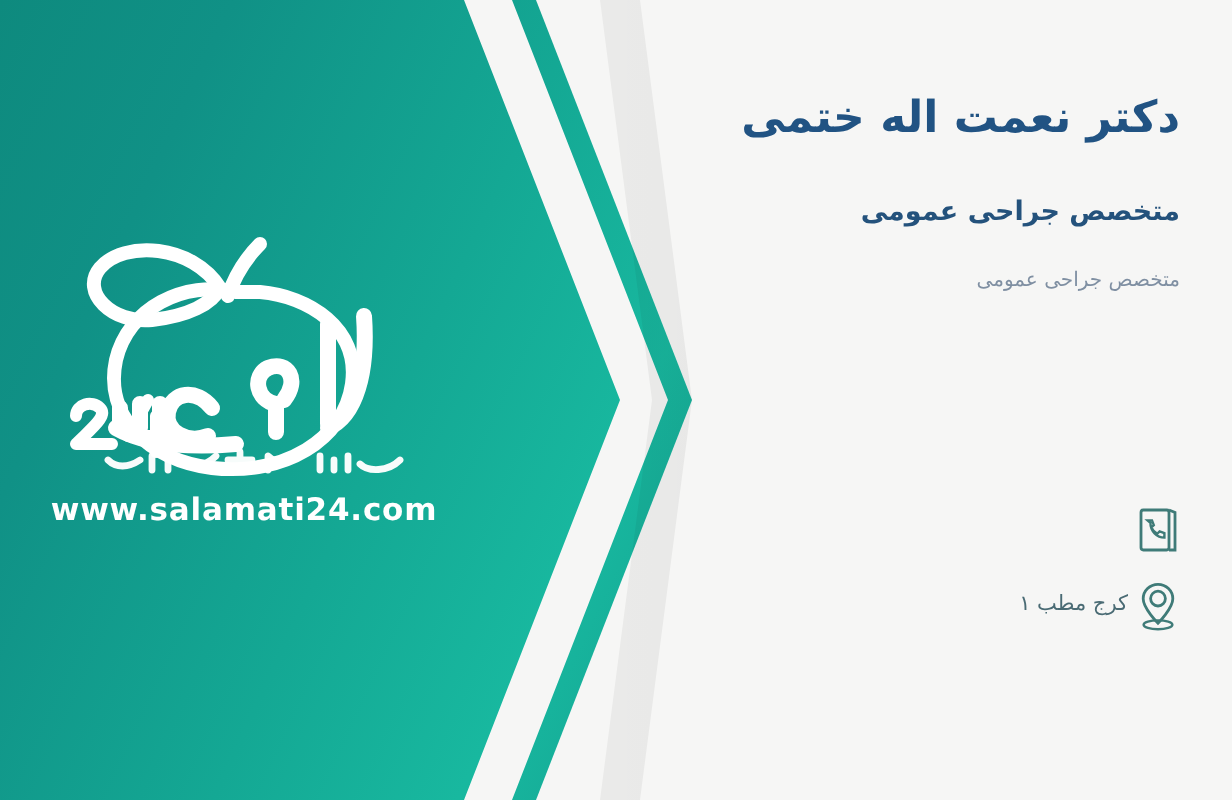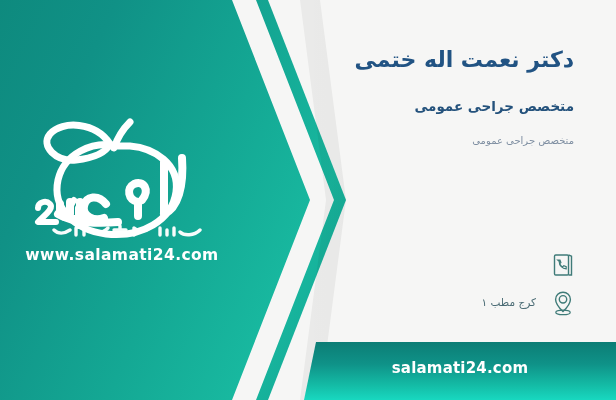--- a/index.html
+++ b/index.html
@@ -64,21 +64,21 @@
     font-size: 15.5px;
     letter-spacing: .4px;
     font-family: "DejaVu Sans", "Liberation Sans", sans-serif;
     direction: ltr;
     font-weight: bold;
   }
 
   
   .right-pane {
     position: absolute;
-    right: 16px; top: 0;
+    right: 0; top: 0;
     width: 290px; height: 296px;
     padding: 0 26px 0 0;
     text-align: right;
     direction: rtl;
   }
 
   .doctor-name {
     position: absolute;
     right: 26px; top: 46px;
     width: 256px;
@@ -116,21 +116,21 @@
   .contact-block {
     position: absolute;
     right: 22px; top: 250px;
     width: 250px;
   }
   .contact-row {
     display: flex;
     flex-direction: row;
     align-items: center;
     justify-content: flex-start;
-    gap: 12px;
+    gap: 0;
     margin-bottom: 8px;
     min-height: 30px;
   }
   .contact-icon {
     width: 30px; height: 30px;
     flex: 0 0 30px;
     display: flex;
     align-items: center;
     justify-content: center;
     color: #3f7b78;
@@ -244,17 +244,14 @@
             <circle cx="12" cy="9.3" r="3.7"></circle>
             <ellipse cx="12" cy="22.4" rx="7.2" ry="2.2" stroke-width="1.2"></ellipse>
           </svg>
         </span>
         <span class="contact-text">کرج مطب ۱</span>
       </div>
 
     </div>
   </div>
 
-  <div class="bottom-bar">
-    <span class="bottom-bar-text">salamati24.com</span>
-  </div>
 
 </div>
 
 </body></html>

